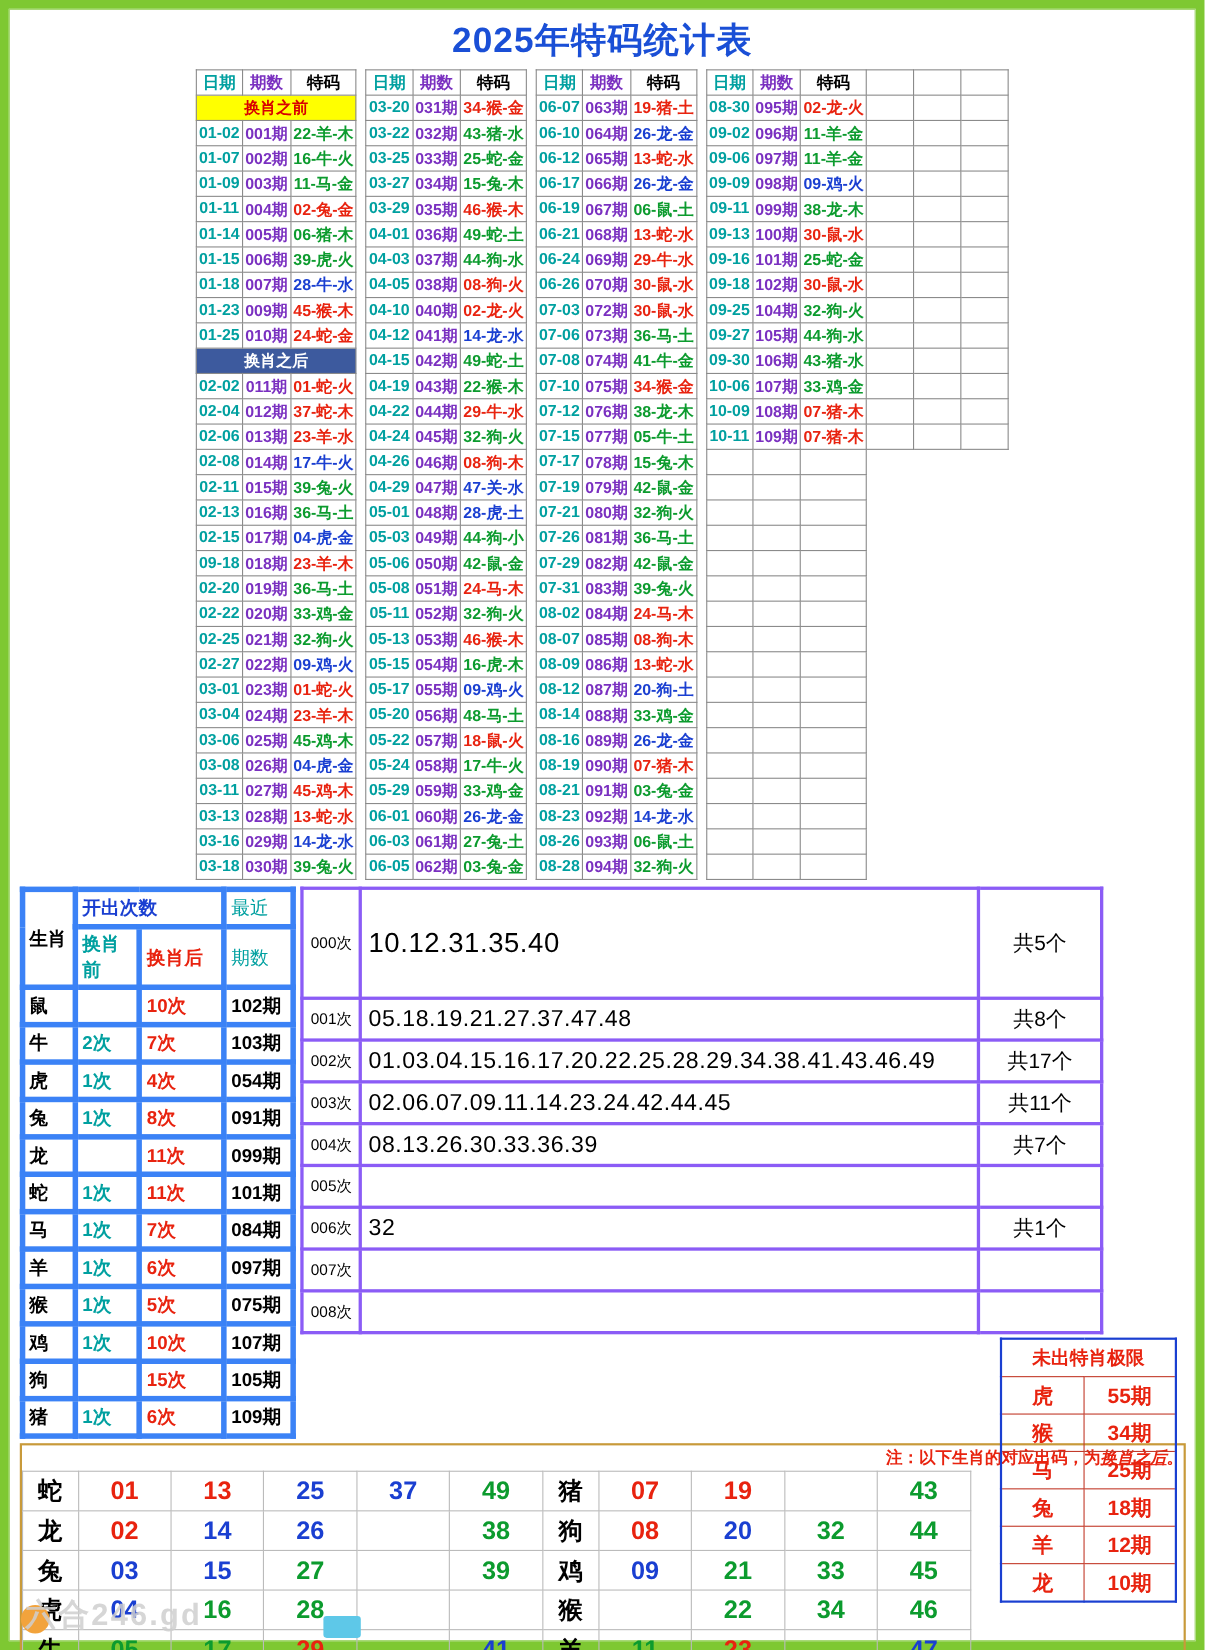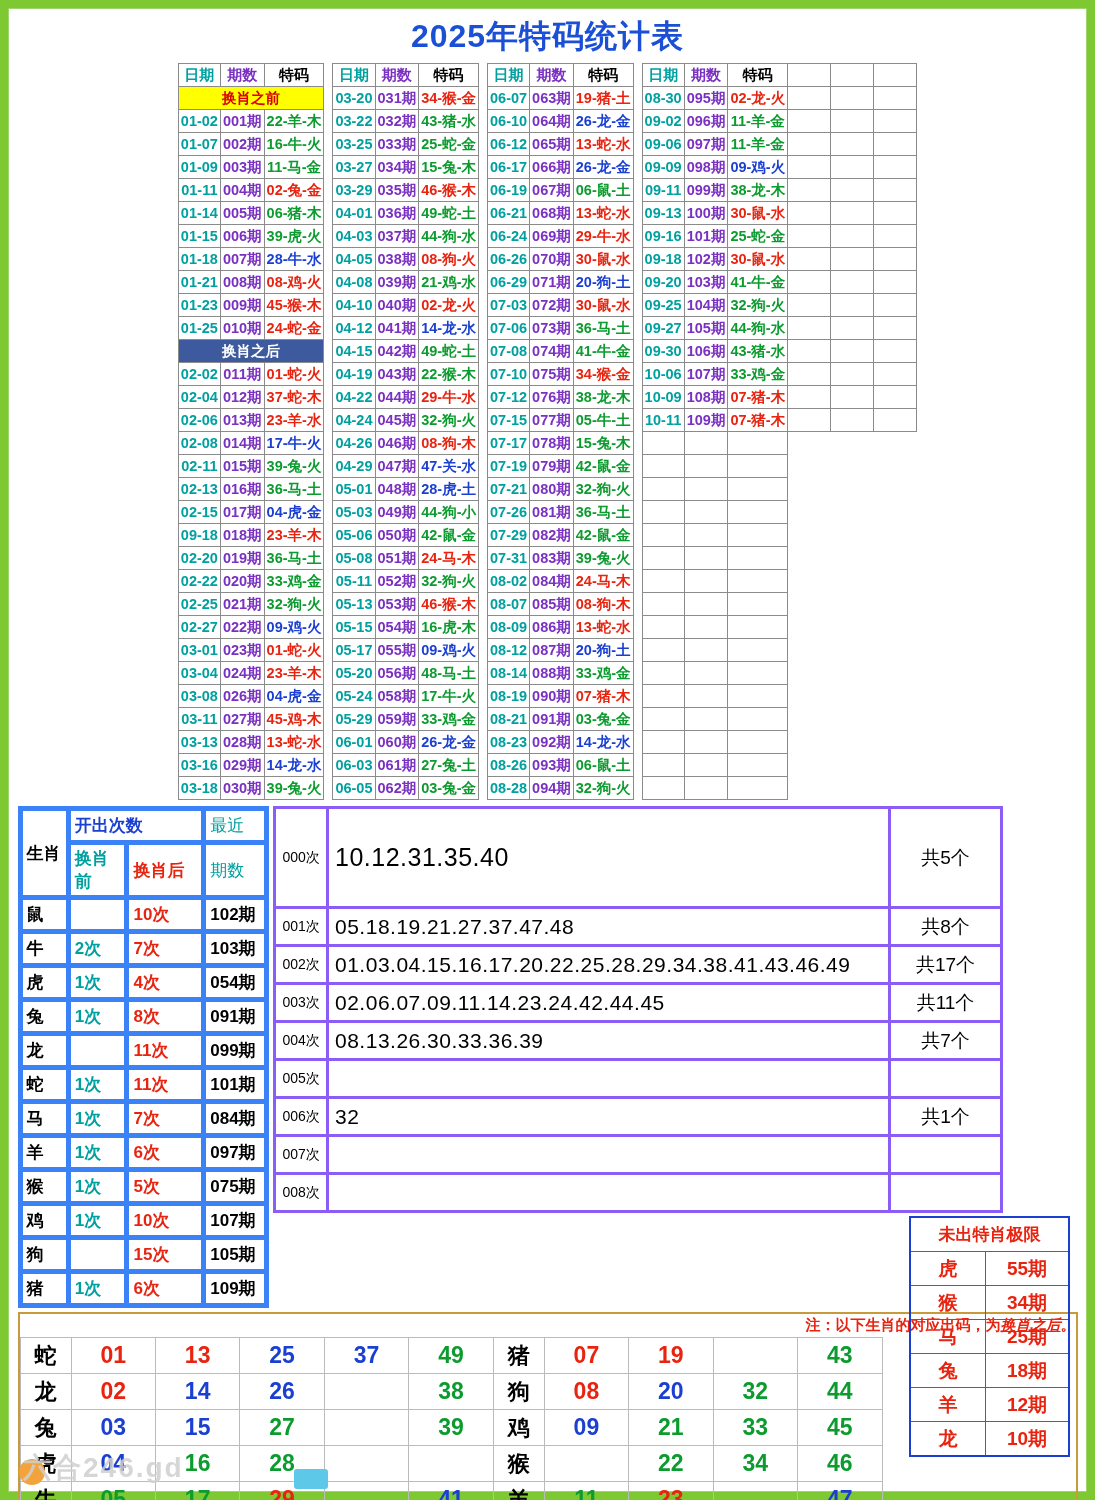--- a/index.html
+++ b/index.html
@@ -258,40 +258,20 @@
             <td class="v-red">30-鼠-水</td>
             <td class="colgap"></td>
             <td class="c-date">09-18</td>
             <td class="c-iss">102期</td>
             <td class="v-red">30-鼠-水</td>
             <td class="blank"></td>
             <td class="blank"></td>
             <td class="blank"></td>
           </tr>
           <tr>
-            <td class="c-date">01-21</td>
-            <td class="c-iss">008期</td>
-            <td class="v-red">08-鸡-火</td>
-            <td class="colgap"></td>
-            <td class="c-date">04-08</td>
-            <td class="c-iss">039期</td>
-            <td class="v-green">21-鸡-水</td>
-            <td class="colgap"></td>
-            <td class="c-date">06-29</td>
-            <td class="c-iss">071期</td>
-            <td class="v-blue">20-狗-土</td>
-            <td class="colgap"></td>
-            <td class="c-date">09-20</td>
-            <td class="c-iss">103期</td>
-            <td class="v-green">41-牛-金</td>
-            <td class="blank"></td>
-            <td class="blank"></td>
-            <td class="blank"></td>
-          </tr>
-          <tr>
             <td class="c-date">01-23</td>
             <td class="c-iss">009期</td>
             <td class="v-red">45-猴-木</td>
             <td class="colgap"></td>
             <td class="c-date">04-10</td>
             <td class="c-iss">040期</td>
             <td class="v-red">02-龙-火</td>
             <td class="colgap"></td>
             <td class="c-date">07-03</td>
             <td class="c-iss">072期</td>
@@ -607,20 +587,40 @@
             <td class="c-iss">024期</td>
             <td class="v-red">23-羊-木</td>
             <td class="colgap"></td>
             <td class="c-date">05-20</td>
             <td class="c-iss">056期</td>
             <td class="v-green">48-马-土</td>
             <td class="colgap"></td>
             <td class="c-date">08-14</td>
             <td class="c-iss">088期</td>
             <td class="v-green">33-鸡-金</td>
+            <td class="colgap"></td>
+            <td></td>
+            <td></td>
+            <td></td>
+            <td class="noborder"></td>
+            <td class="noborder"></td>
+            <td class="noborder"></td>
+          </tr>
+          <tr>
+            <td class="c-date">03-06</td>
+            <td class="c-iss">025期</td>
+            <td class="v-green">45-鸡-木</td>
+            <td class="colgap"></td>
+            <td class="c-date">05-22</td>
+            <td class="c-iss">057期</td>
+            <td class="v-red">18-鼠-火</td>
+            <td class="colgap"></td>
+            <td class="c-date">08-16</td>
+            <td class="c-iss">089期</td>
+            <td class="v-blue">26-龙-金</td>
             <td class="colgap"></td>
             <td></td>
             <td></td>
             <td></td>
             <td class="noborder"></td>
             <td class="noborder"></td>
             <td class="noborder"></td>
           </tr>
           <tr>
             <td class="c-date">03-08</td>

